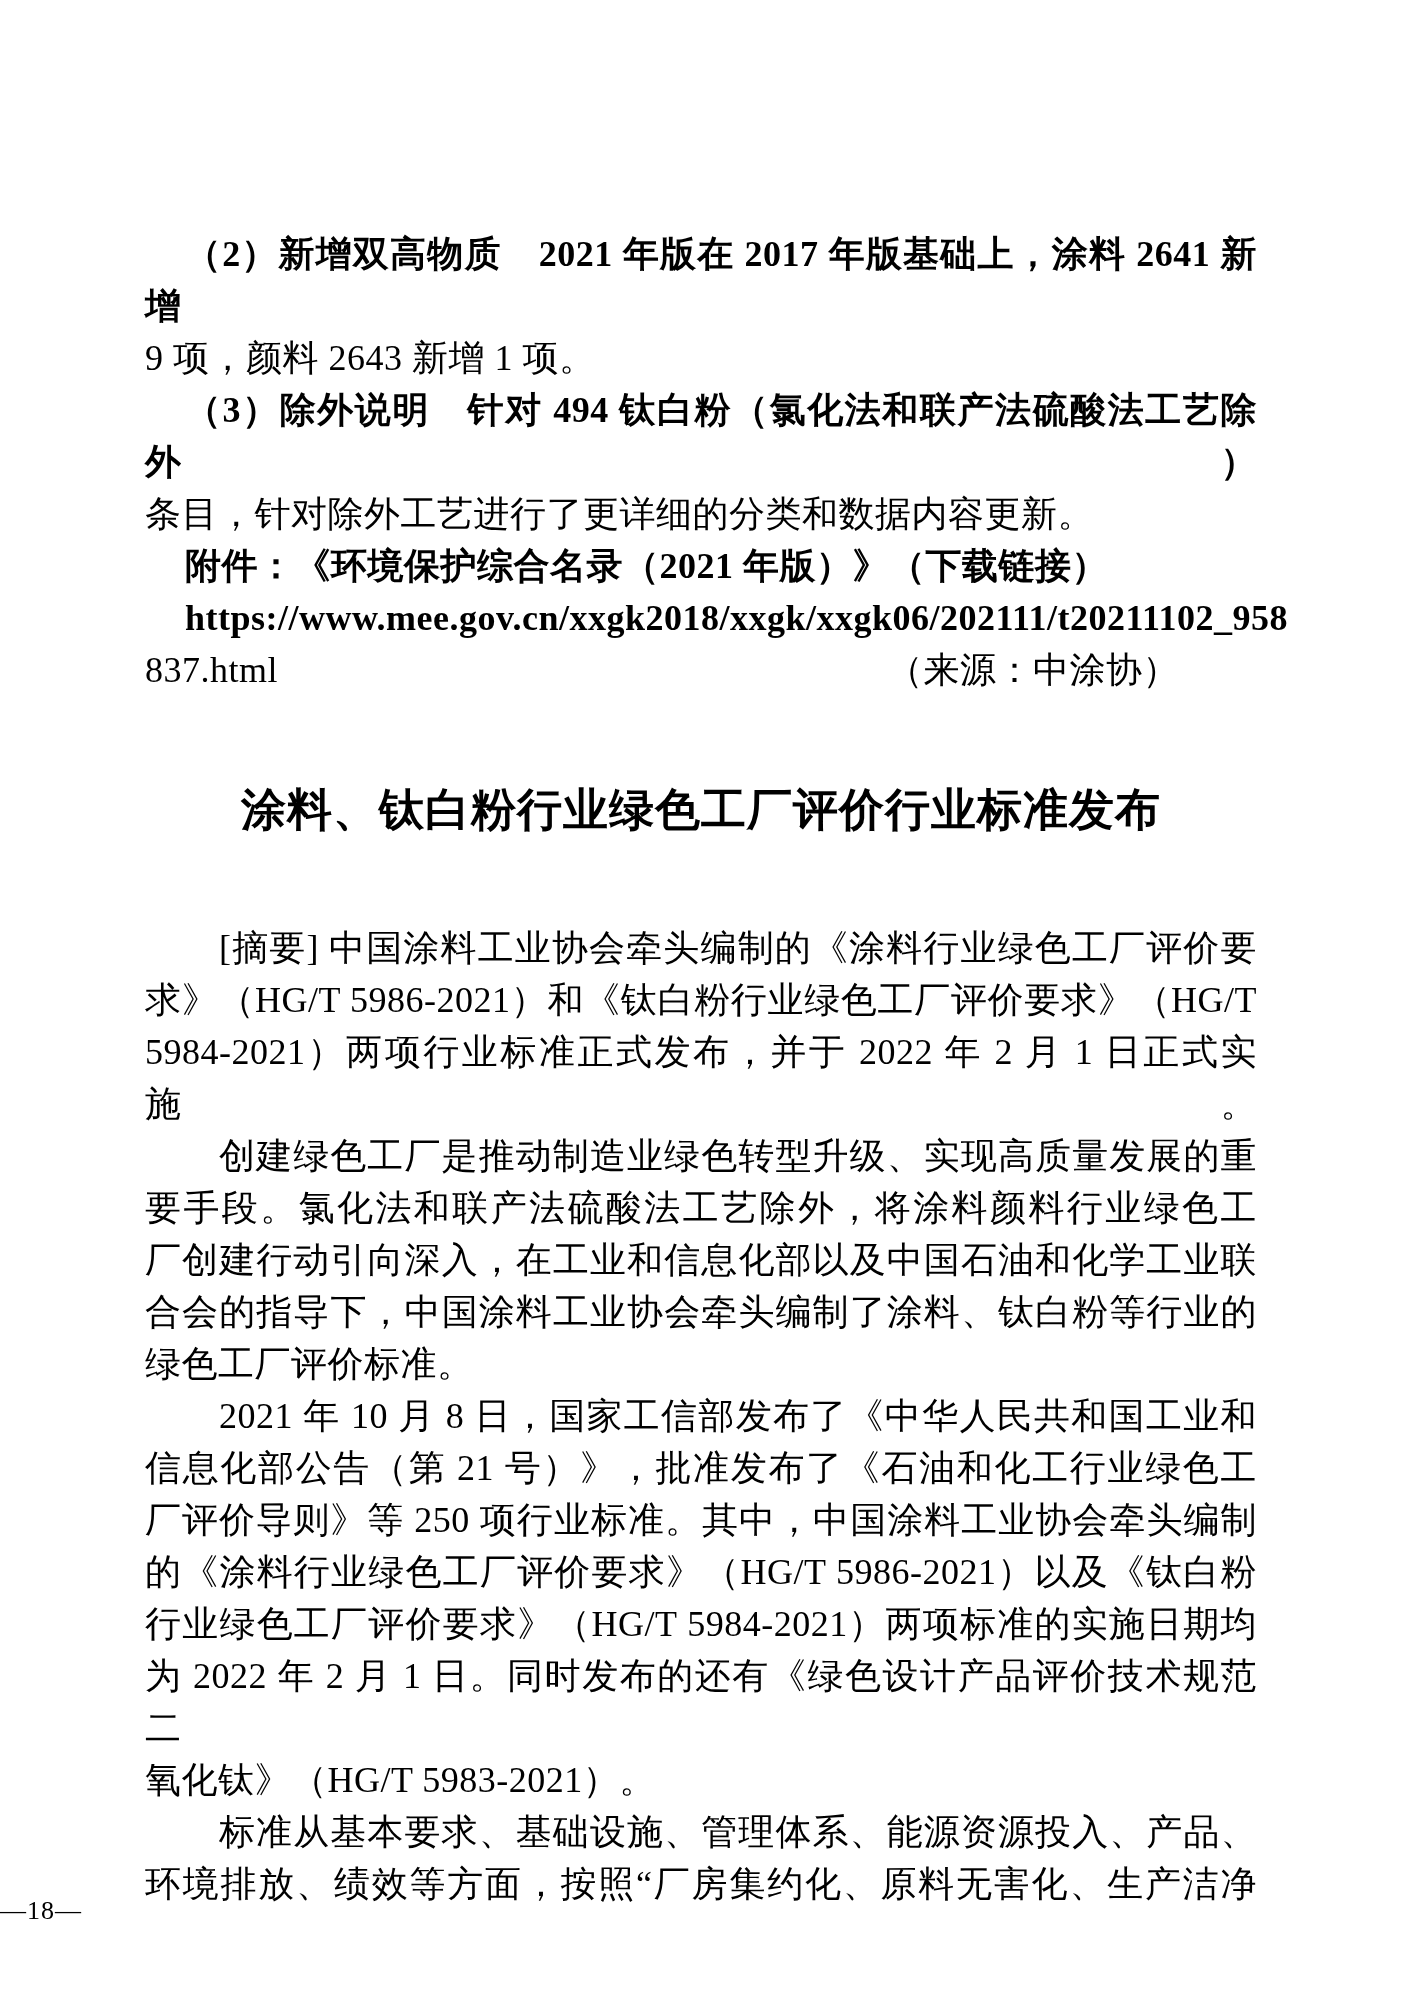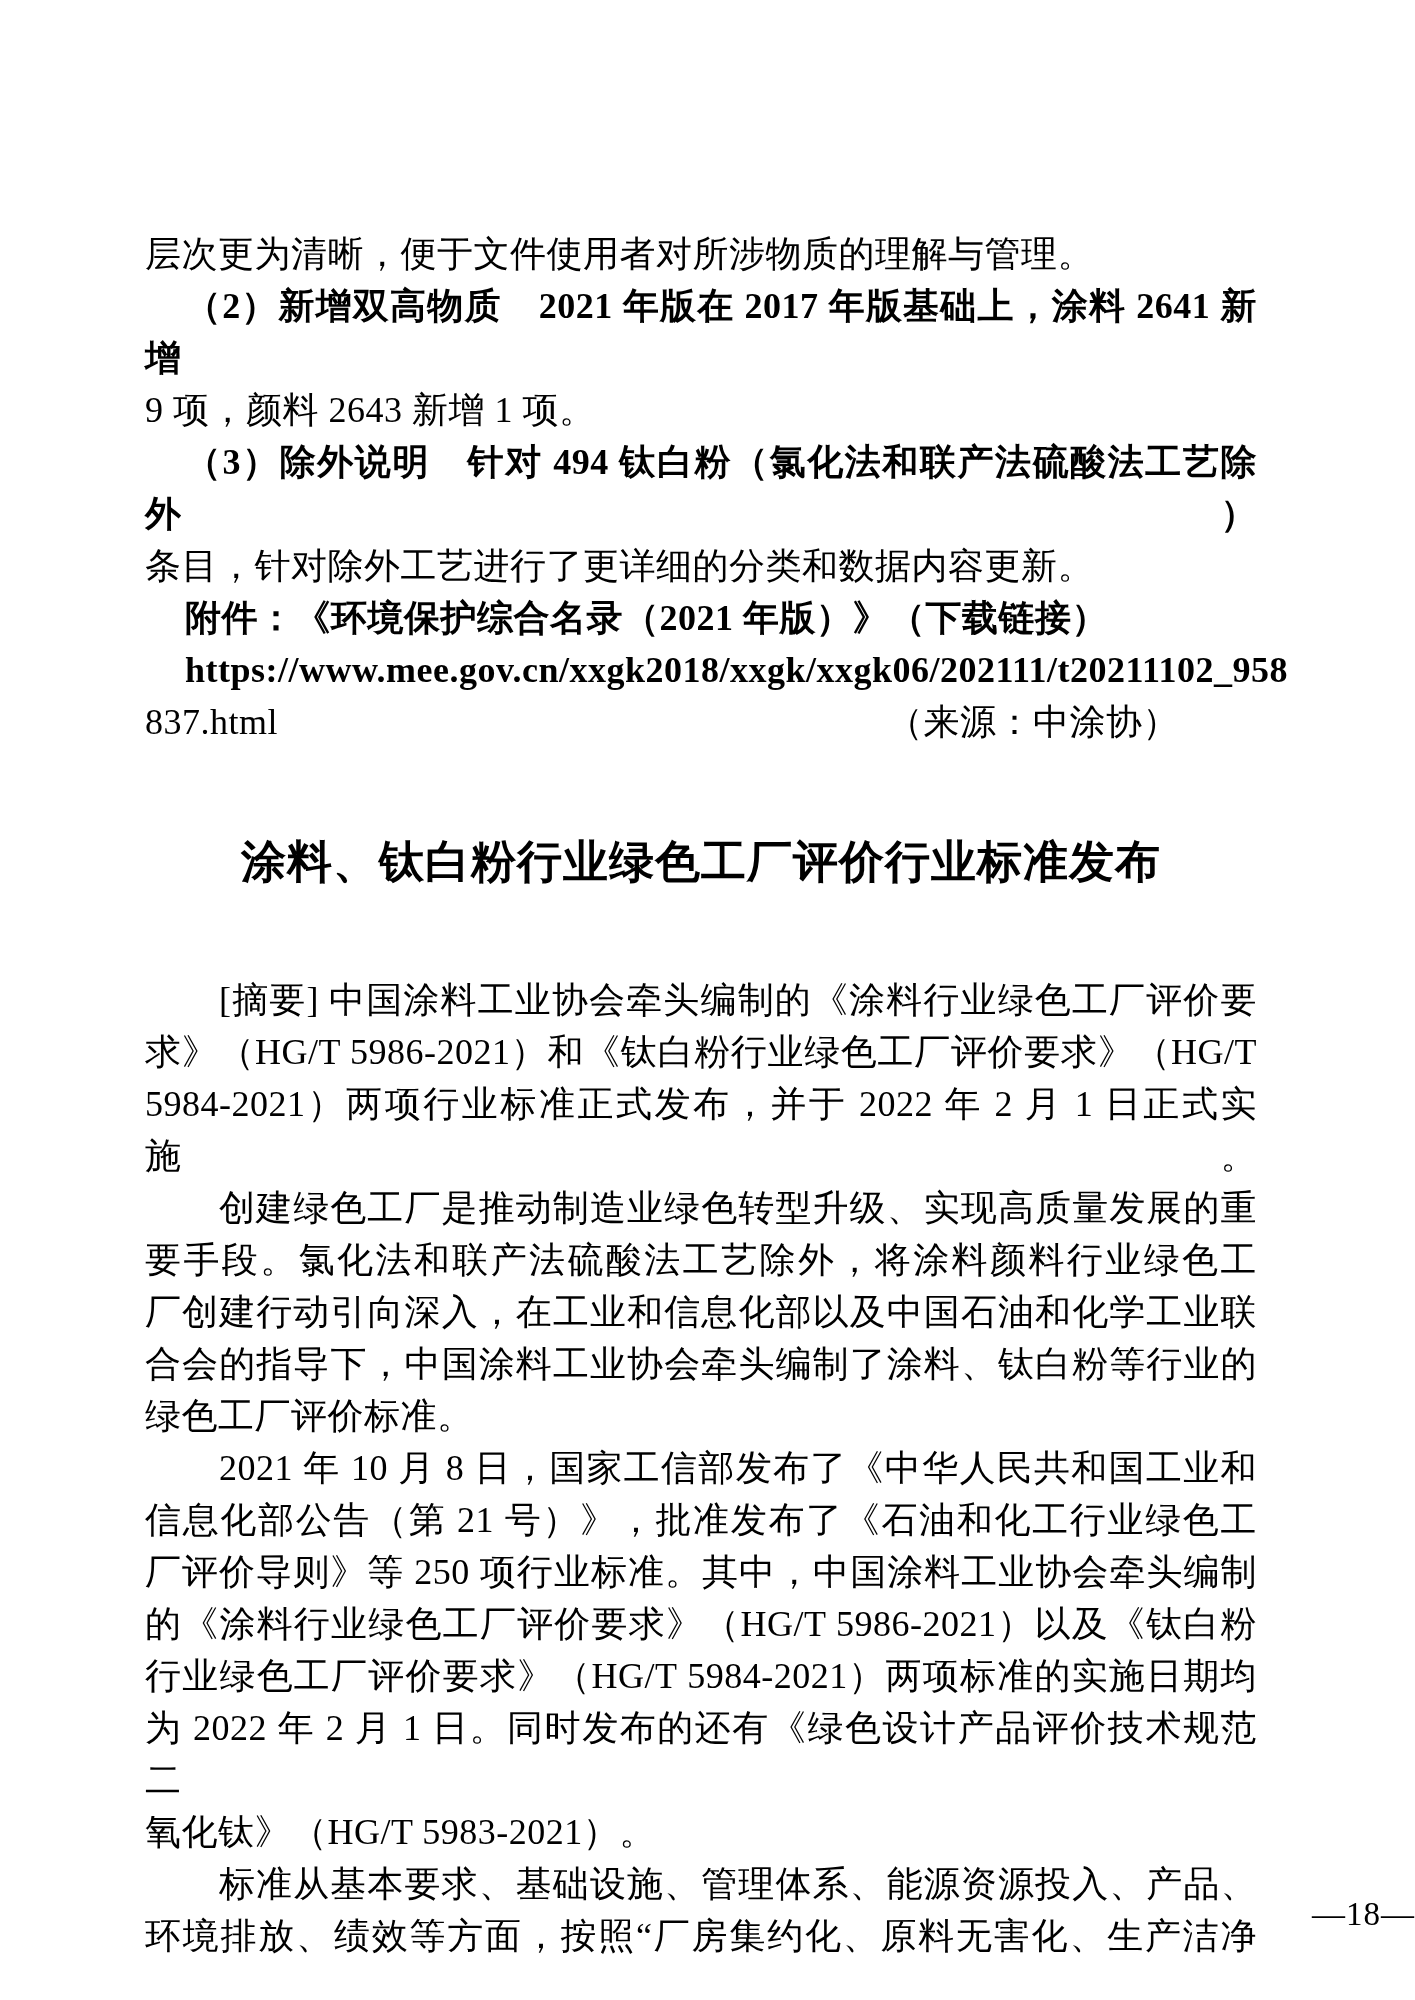--- a/index.html
+++ b/index.html
@@ -21,30 +21,29 @@
   .src-row .src{margin-right:78px;}
   .title{
     font-family:"Liberation Sans","DejaVu Sans",sans-serif;
     font-weight:bold;font-size:45px;line-height:60px;
     text-align:center;margin-top:84px;margin-bottom:82px;
     letter-spacing:1px;
   }
   .b{font-weight:normal;}
   .footer{
     position:absolute;top:1896px;left:0;width:1415px;
-    text-align:right;font-size:33px;letter-spacing:1px;
+    text-align:left;font-size:26px;letter-spacing:1px;
   }
 </style>
 </head>
 <body>
 
 <div class="page">
   <div class="content">
 
-    <div class="line">层次更为清晰，便于文件使用者对所涉物质的理解与管理。</div>
     <div class="line j ind1">（2）新增双高物质　2021 年版在 2017 年版基础上，涂料 2641 新增</div>
     <div class="line">9 项，颜料 2643 新增 1 项。</div>
     <div class="line j ind1">（3）除外说明　针对 494 钛白粉（氯化法和联产法硫酸法工艺除外）</div>
     <div class="line">条目，针对除外工艺进行了更详细的分类和数据内容更新。</div>
     <div class="line ind1">附件：《环境保护综合名录（2021 年版）》（下载链接）</div>
 
     <div class="line ind1">https://www.mee.gov.cn/xxgk2018/xxgk/xxgk06/202111/t20211102_958</div>
     <div class="line src-row">
       <span>837.html</span>
       <span class="src">（来源：中涂协）</span>

